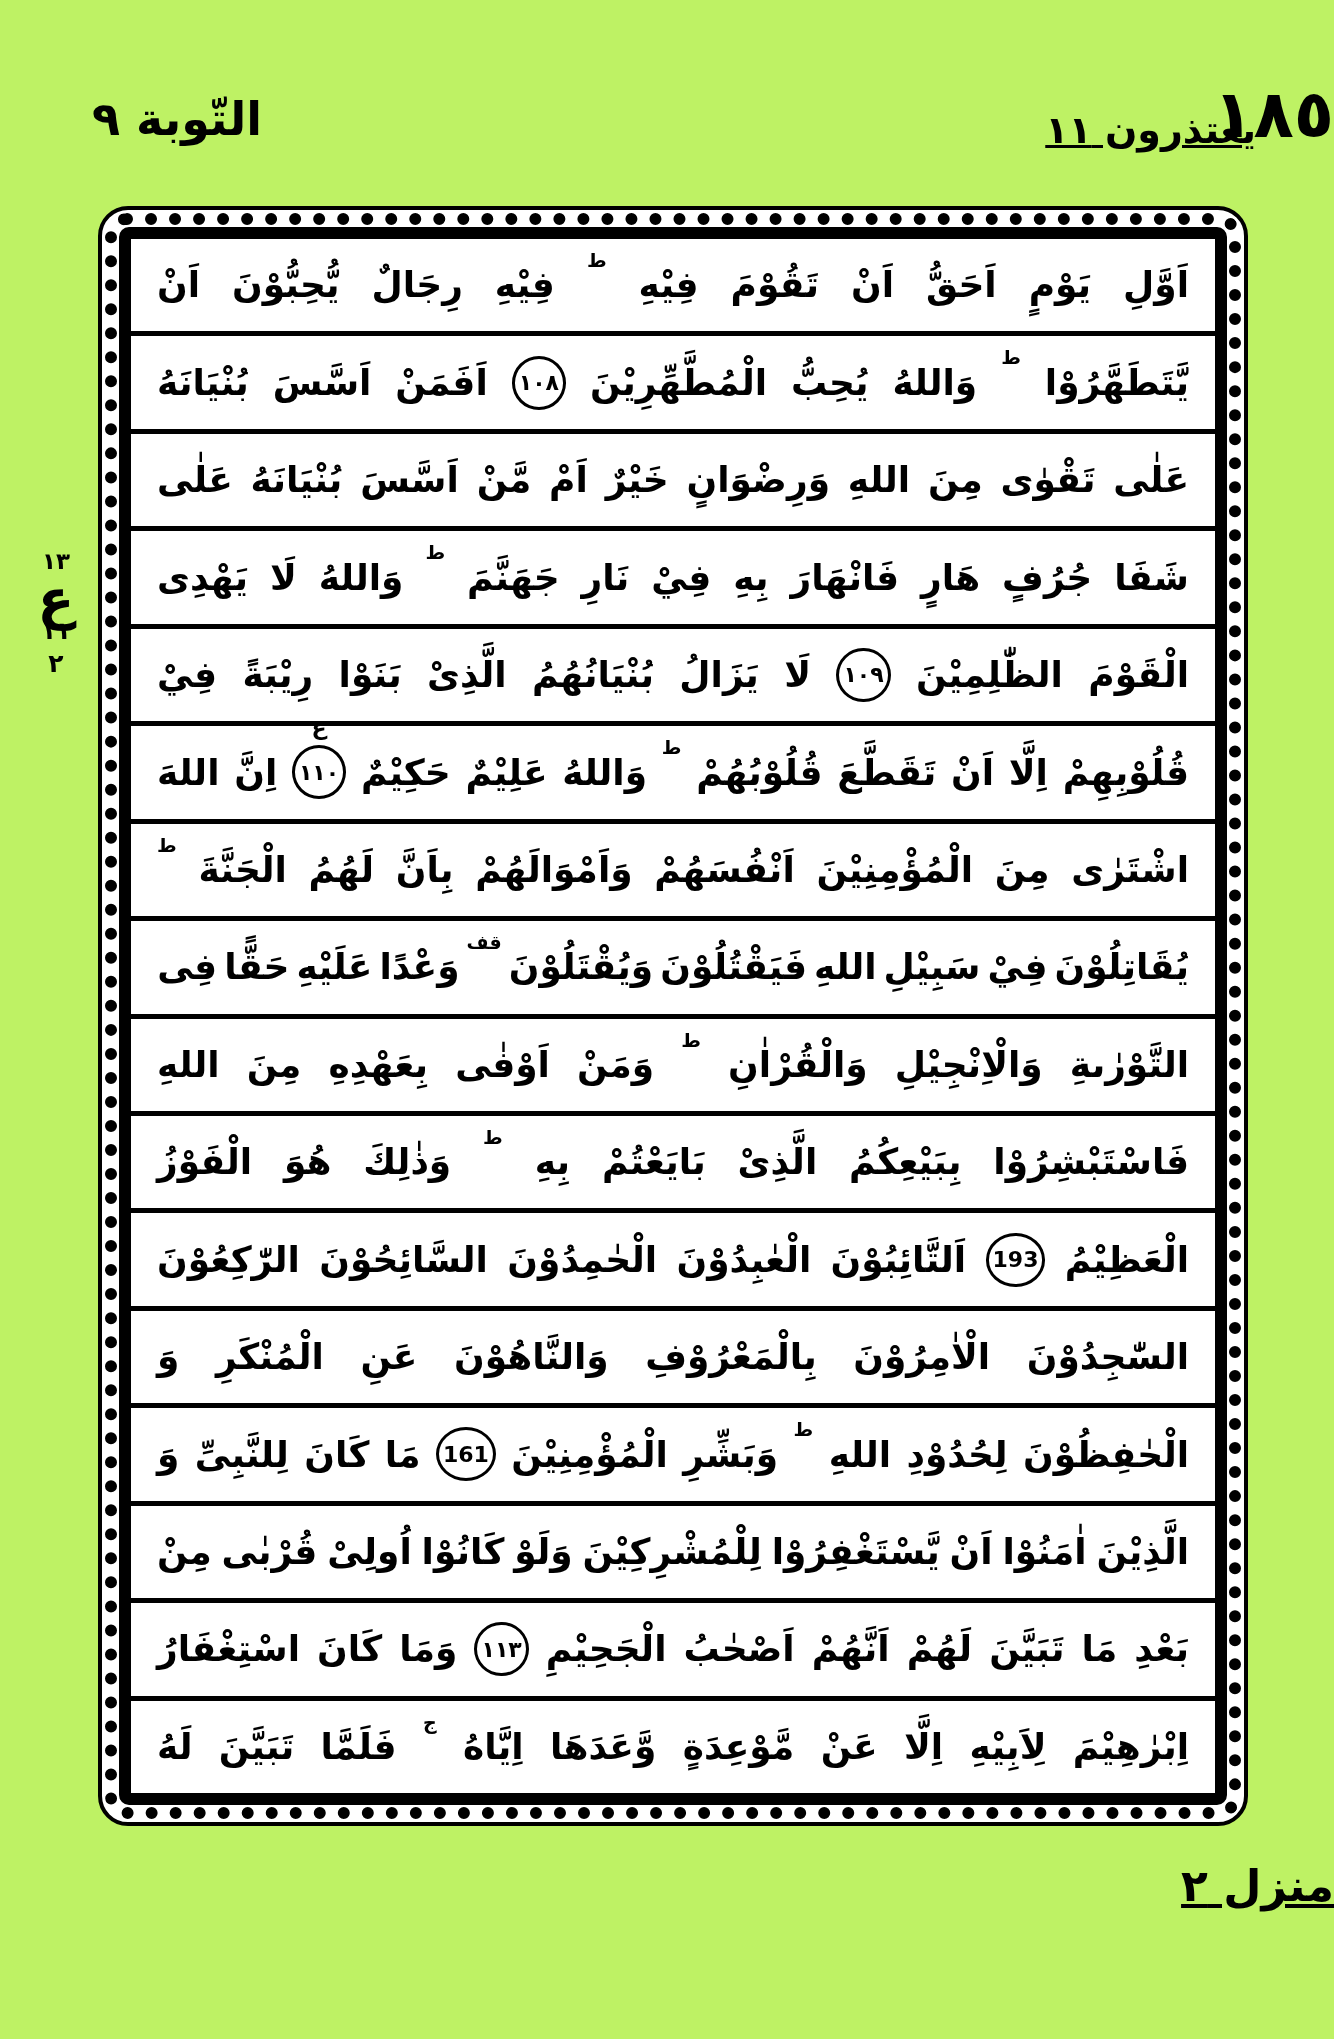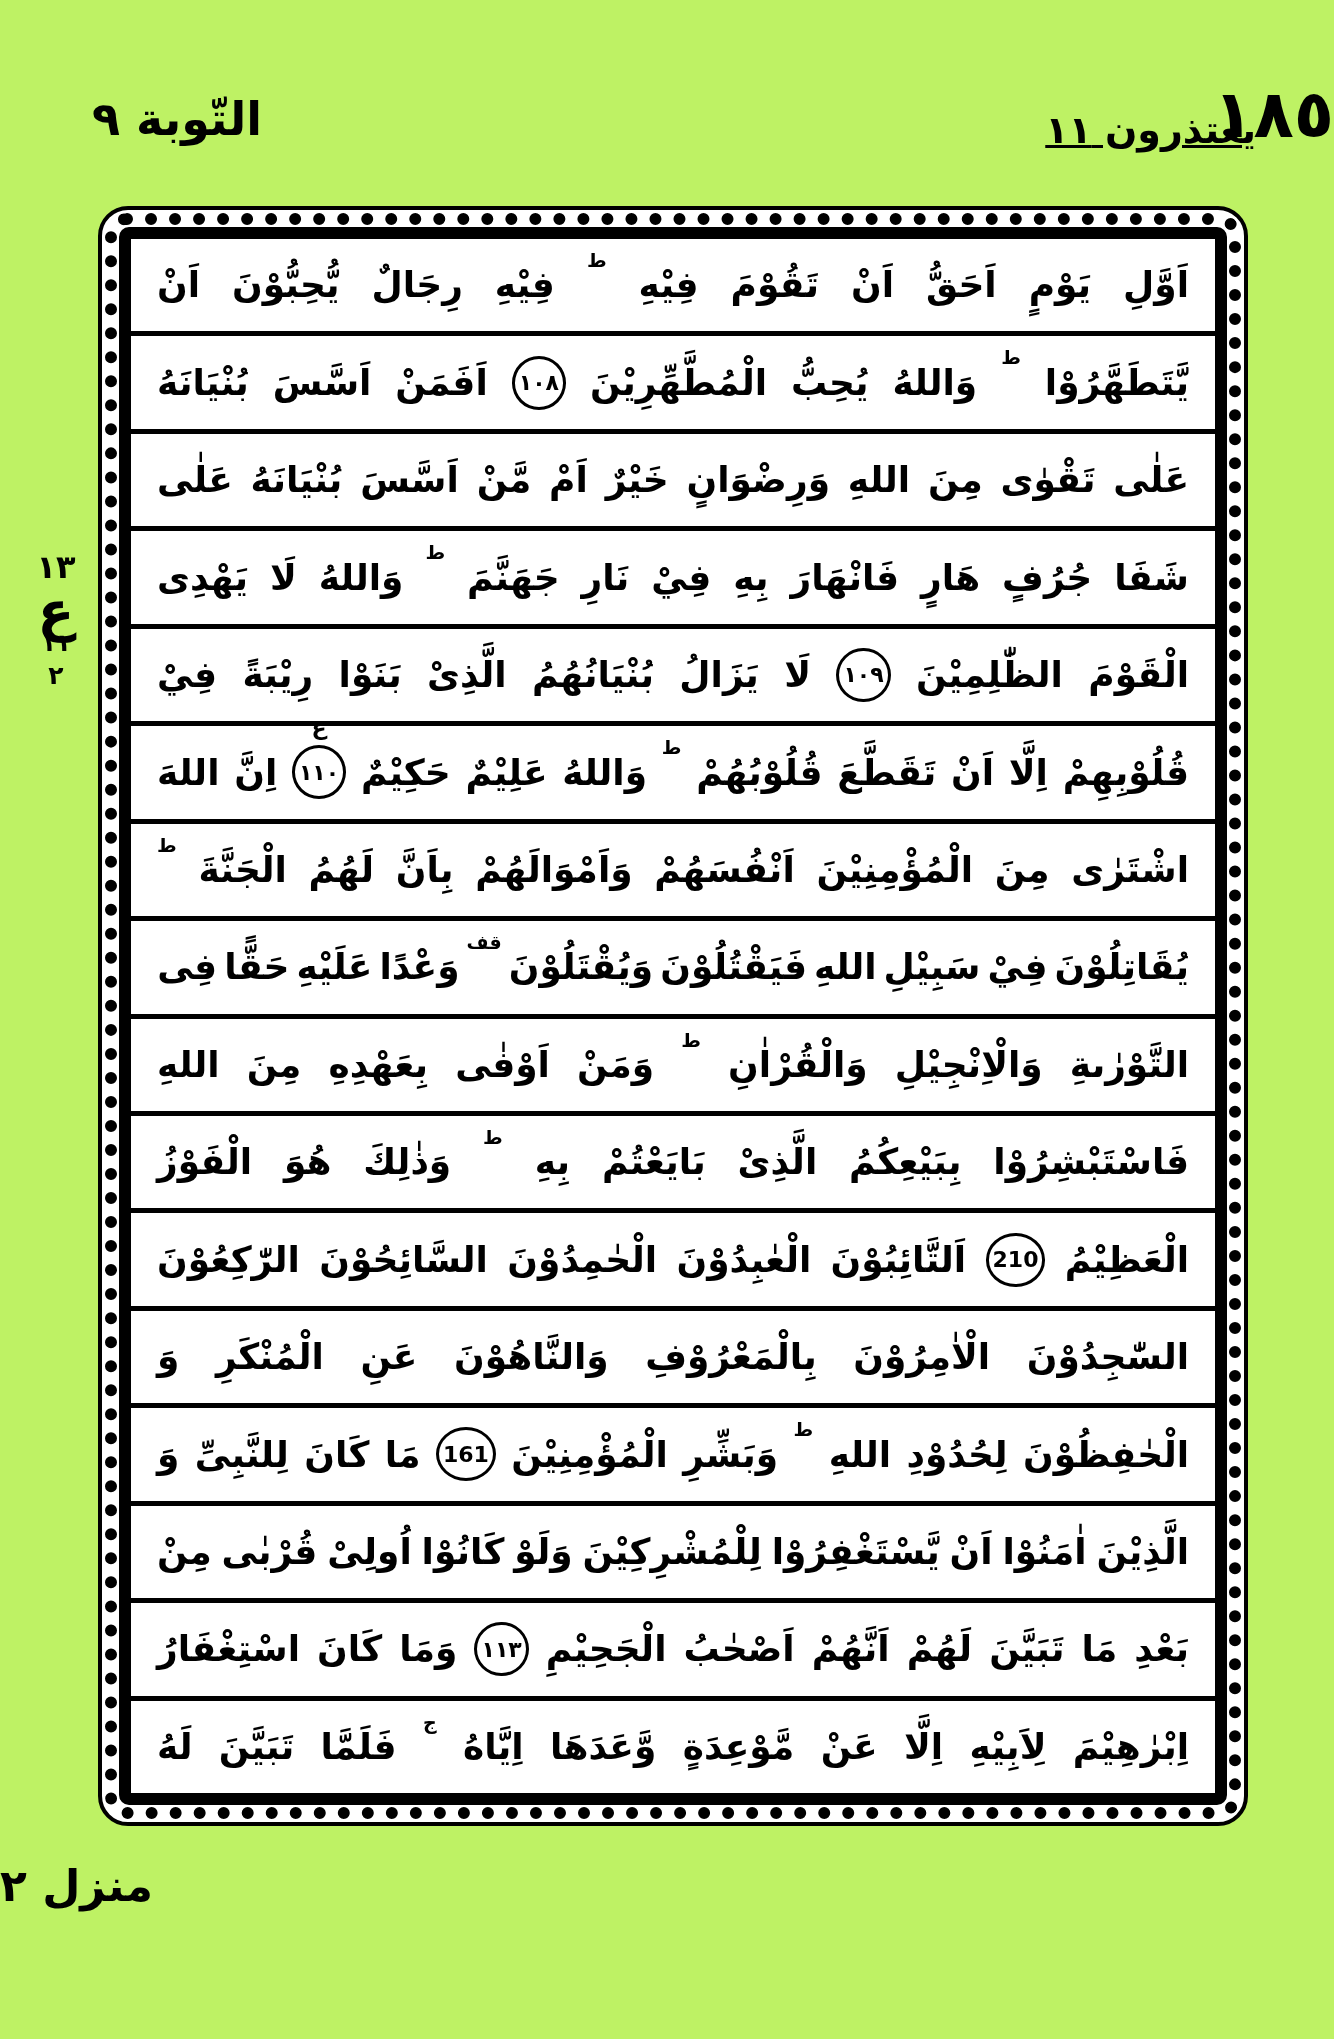--- a/index.html
+++ b/index.html
@@ -38,26 +38,26 @@
     position:relative;display:flex;align-items:center;justify-content:center;
     min-width:54px;height:54px;border:3px solid #000;border-radius:50%;
     font-size:22px;font-weight:bold;box-sizing:border-box;padding:0 4px;
   }
   .badge-mark{position:absolute;top:-32px;right:50%;transform:translateX(50%);font-size:22px;}
   
   .margin-marker{
     position:absolute;left:20px;top:548px;width:72px;
     display:flex;flex-direction:column;align-items:center;font-weight:bold;text-align:center;
   }
-  .mm-top{font-size:32px;}
+  .mm-top{font-size:23px;}
   .mm-letter{font-size:54px;line-height:.95;}
   .mm-mid{font-size:24px;margin-top:-8px;}
   .mm-bottom{font-size:25px;margin-top:4px;}
   
-  .footer{position:absolute;top:1860px;left:0;right:0;text-align:left;font-size:44px;font-weight:bold;direction:rtl;}
+  .footer{position:absolute;top:1860px;left:0;right:0;text-align:right;font-size:44px;font-weight:bold;direction:rtl;text-decoration:underline;}
 </style>
 </head>
 <body>
 
 <div class="page">
 
   <div class="hdr-left">التّوبة ٩</div>
   <div class="hdr-center">١٨٥</div>
   <div class="hdr-right">يعتذرون ١١</div>
 
@@ -190,21 +190,21 @@
               <span class="word">الَّذِىْ</span>
               <span class="word">بَايَعْتُمْ</span>
               <span class="word">بِهِ</span>
               <span class="stop-mark">ط</span>
               <span class="word">وَذٰلِكَ</span>
               <span class="word">هُوَ</span>
               <span class="word">الْفَوْزُ</span>
             </div>
             <div class="row">
               <span class="word">الْعَظِيْمُ</span>
-              <span class="verse-badge">210</span>
+              <span class="verse-badge">193</span>
               <span class="word">اَلتَّائِبُوْنَ</span>
               <span class="word">الْعٰبِدُوْنَ</span>
               <span class="word">الْحٰمِدُوْنَ</span>
               <span class="word">السَّائِحُوْنَ</span>
               <span class="word">الرّٰكِعُوْنَ</span>
             </div>
             <div class="row">
               <span class="word">السّٰجِدُوْنَ</span>
               <span class="word">الْاٰمِرُوْنَ</span>
               <span class="word">بِالْمَعْرُوْفِ</span>

